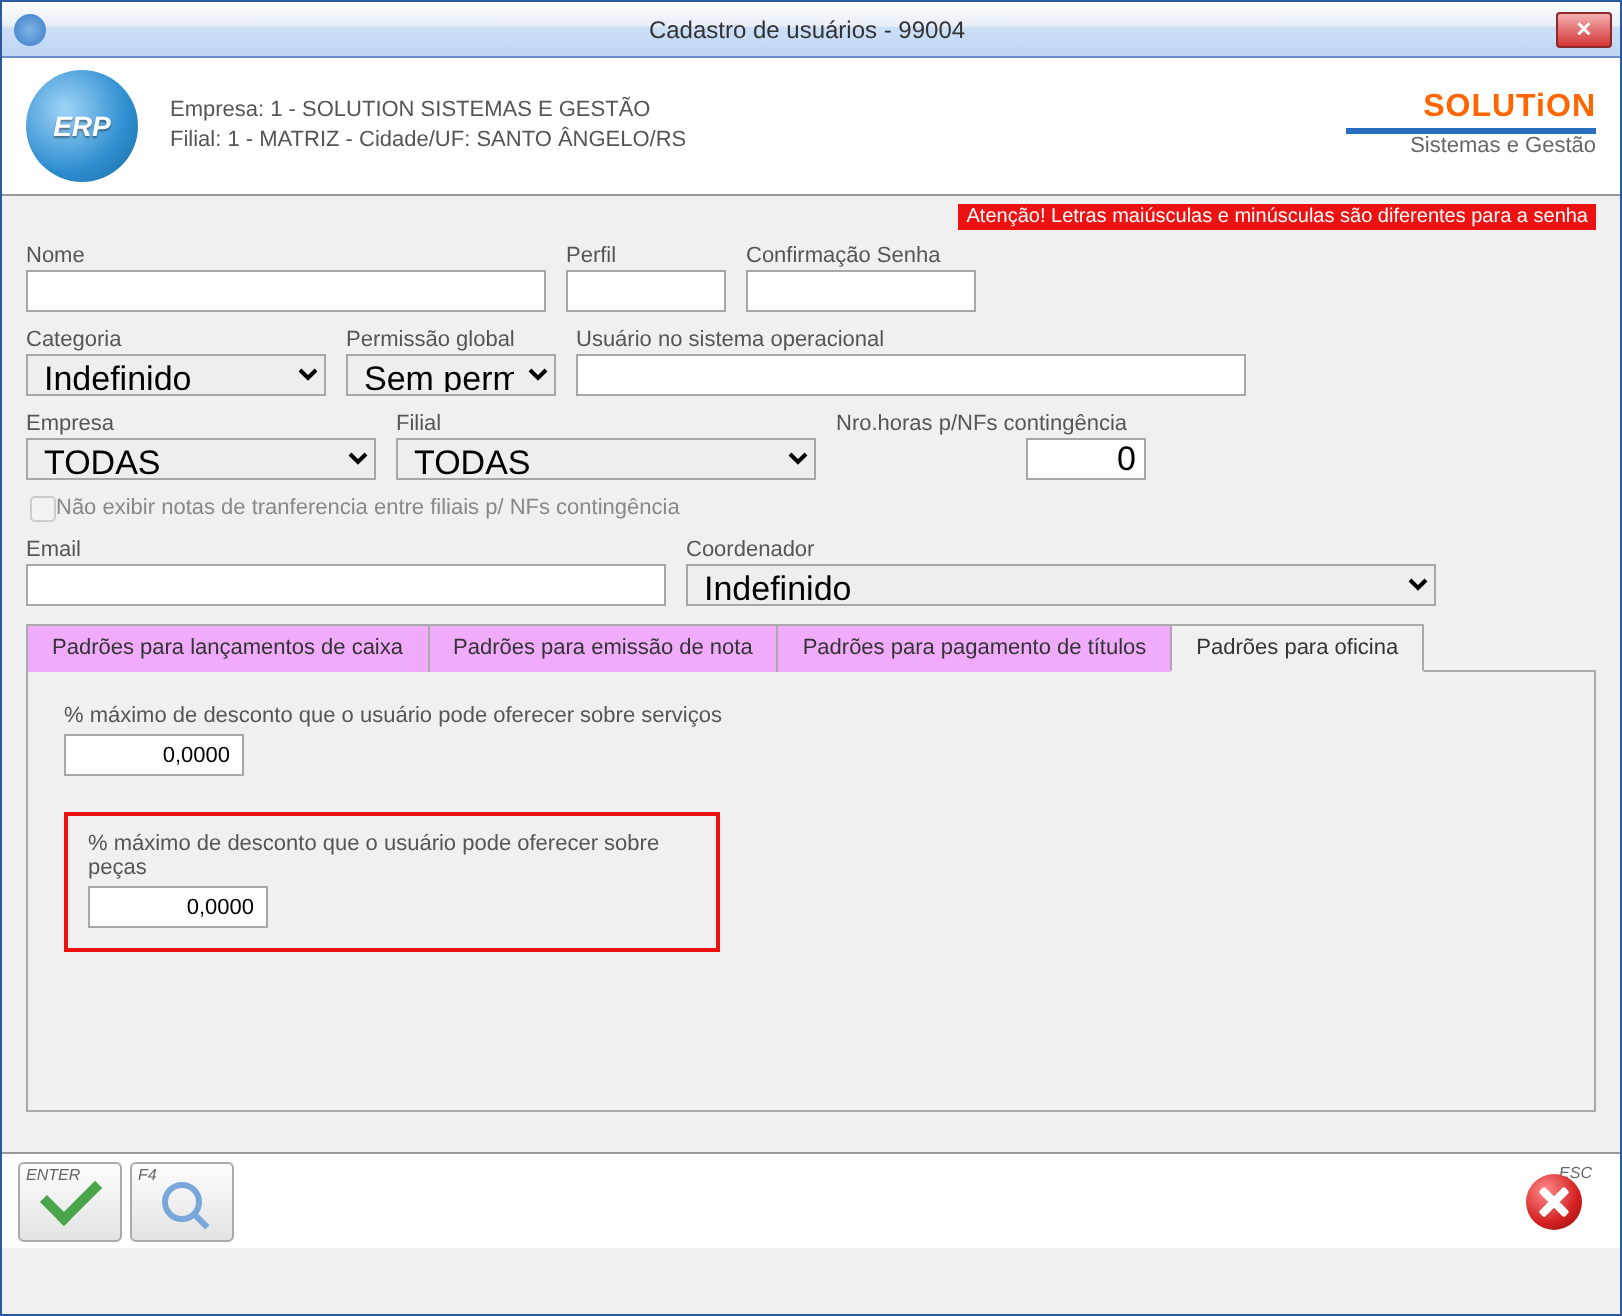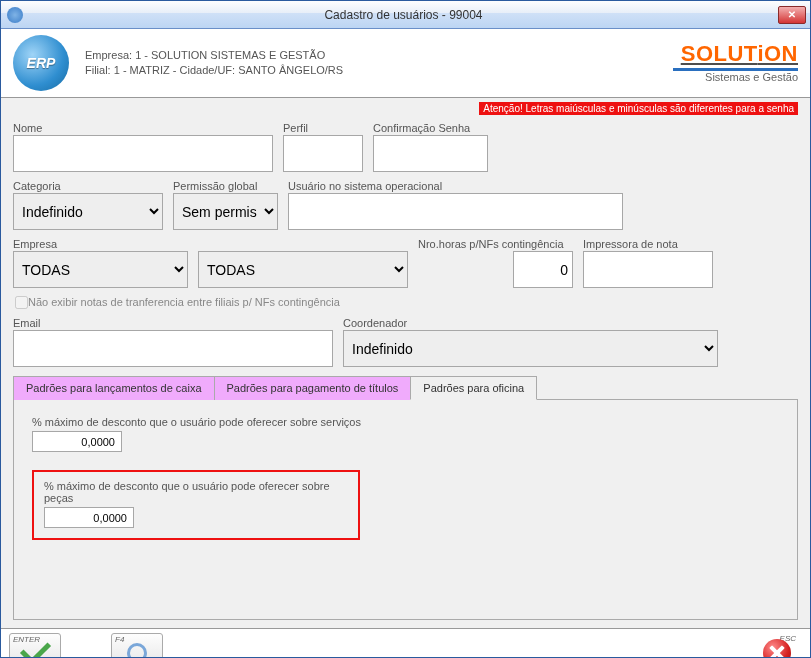--- a/index.html
+++ b/index.html
@@ -6,41 +6,41 @@
 body { background: #f0f0f0; width: 811px; height: 658px; overflow: hidden; border: 1px solid #2a5a9e; }
 .titlebar { height: 28px; background: linear-gradient(#fdfdfe,#e7eef8 45%,#cfe0f7 46%,#bcd5f3); display: flex; align-items: center; border-bottom: 1px solid #6a8fc8; position: relative; }
 .titlebar-icon { width: 16px; height: 16px; margin: 0 6px; background: radial-gradient(circle,#7fb3e6,#3a7cc8); border-radius: 50%; }
 .titlebar-title { flex: 1; text-align: center; font-size: 12px; color: #333; }
 .win-btns { display: flex; gap: 2px; margin-right: 4px; }
 .win-btn { width: 28px; height: 18px; background: linear-gradient(#f3b0b0,#d43535); border: 1px solid #8a2a2a; border-radius: 2px; display: flex; align-items: center; justify-content: center; color: #fff; font-size: 10px; font-weight: bold; cursor: pointer; }
 .header { background: #fff; padding: 6px 12px; display: flex; align-items: center; border-bottom: 1px solid #999; }
 .erp-logo { width: 56px; height: 56px; background: radial-gradient(circle at 35% 35%, #9fd4f7, #2f8ed0 60%, #1669a0); border-radius: 50%; margin-right: 16px; display: flex; align-items: center; justify-content: center; color: #fff; font-weight: bold; font-size: 14px; font-style: italic; text-shadow: 0 1px 1px rgba(0,0,0,.4); }
 .header-info { font-size: 11px; color: #555; line-height: 1.35; flex: 1; }
 .solution-logo { text-align: right; }
-.solution-logo .big { font-size: 22px; font-weight: 900; color: #4d4d4d; letter-spacing: .5px; text-decoration: underline; }
+.solution-logo .big { font-size: 16px; font-weight: 900; color: #4d4d4d; letter-spacing: .5px; }
 .solution-logo .big span { color: #ff6600; }
 .solution-logo .sub { font-size: 11px; color: #666; border-top: 3px solid #2a6fbf; display: inline-block; padding-left: 32px; }
-.main { background: #f0f0f0; padding: 8px 12px 8px; position: relative; }
+.main { background: #f0f0f0; padding: 8px 12px 20px; position: relative; }
 .warning { position: absolute; right: 12px; top: 4px; background: #e11; color: #fff; font-size: 10px; padding: 1px 4px; }
 .row { display: flex; gap: 10px; margin-bottom: 8px; align-items: flex-end; }
 .field { display: flex; flex-direction: column; }
 .field label { font-size: 11px; color: #555; margin-bottom: 1px; }
-.field input, .field select { font-size: 14px; height: 37px; border: 1px solid #a7a7a7; background: #fff; padding: 1px 4px; }
+.field input, .field select { font-size: 17px; height: 21px; border: 1px solid #a7a7a7; background: #fff; padding: 1px 4px; }
 .field select { background: #eee; }
 .chk { display: flex; align-items: flex-start; gap: 0; font-size: 11px; color: #888; margin: 2px 0 8px 2px; }
 .chk input { width: 13px; height: 13px; }
 .tabs { display: flex; border-bottom: 1px solid #aaa; margin-top: 6px; }
 .tab { font-size: 11px; color: #333; padding: 5px 12px; border: 1px solid #aaa; border-bottom: none; background: #f0abfc; margin-right: -1px; cursor: pointer; position: relative; top: 1px; }
 .tab.active { background: #f0f0f0; border-bottom: 1px solid #f0f0f0; }
 .tab-content { border: 1px solid #aaa; border-top: none; background: #f0f0f0; height: 220px; padding: 16px 18px; }
 .tc-group { margin-bottom: 18px; }
 .tc-group label { font-size: 11px; color: #555; display: block; margin-bottom: 3px; }
 .tc-group input { width: 90px; text-align: right; font-size: 11px; height: 21px; border: 1px solid #a7a7a7; padding: 1px 6px; }
 .highlight { border: 2px solid #e11; padding: 8px 10px 10px; display: inline-block; width: 328px; }
-.footer { background: #fff; border-top: 1px solid #999; height: 48px; display: flex; align-items: center; padding: 4px 8px; gap: 46px; }
+.footer { background: #fff; border-top: 1px solid #999; height: 48px; display: flex; align-items: center; padding: 4px 8px; }
 .fbtn { width: 52px; height: 40px; border: 1px solid #aaa; background: linear-gradient(#fdfdfd,#e3e3e3); border-radius: 3px; margin-right: 4px; position: relative; display: flex; align-items: center; justify-content: center; cursor: pointer; }
 .fbtn .hint { position: absolute; top: 1px; left: 3px; font-size: 8px; color: #666; font-style: italic; }
 .spacer { flex: 1; }
 .icon-check { width: 26px; height: 20px; }
 .icon-check::before { content: ""; display: block; width: 22px; height: 12px; border-left: 5px solid #4aa64a; border-bottom: 5px solid #4aa64a; transform: rotate(-45deg); margin-top: -2px; }
 .icon-search { width: 20px; height: 20px; border: 3px solid #7aa7d9; border-radius: 50%; position: relative; }
 .icon-search::after { content: ""; position: absolute; width: 9px; height: 3px; background: #7aa7d9; bottom: -4px; right: -7px; transform: rotate(45deg); }
 .icon-cancel { width: 28px; height: 28px; border-radius: 50%; background: radial-gradient(circle at 35% 30%, #ff8a8a, #d42020 60%, #8e0f0f); position: relative; }
 .icon-cancel::before, .icon-cancel::after { content: ""; position: absolute; left: 5px; top: 12px; width: 18px; height: 4px; background: #fff; border-radius: 1px; }
 .icon-cancel::before { transform: rotate(45deg); }
@@ -106,29 +106,26 @@
       <input type="text" style="">
     </div>
   </div>
 
   <div class="row">
     <div class="field" style="width:175px">
       <label>Empresa</label>
       <select><option>TODAS</option></select>
     </div>
     <div class="field" style="width:210px">
+      <label>Filial</label>
       <select><option>TODAS</option></select>
     </div>
     <div class="field" style="width:155px">
       <label>Nro.horas p/NFs contingência</label>
       <input type="text" style="width: 60px; text-align: right; margin-left: auto;" value="0">
-    </div>
-    <div class="field" style="width:130px">
-      <label>Impressora de nota</label>
-      <input type="text" style="">
     </div>
   </div>
 
   <div class="chk">
     <input type="checkbox" disabled="" style="">
     <span>Não exibir notas de tranferencia entre filiais p/ NFs contingência</span>
   </div>
 
   <div class="row">
     <div class="field" style="width:320px">
@@ -136,20 +133,21 @@
       <input type="text" style="">
     </div>
     <div class="field" style="width:375px">
       <label>Coordenador</label>
       <select><option>Indefinido</option></select>
     </div>
   </div>
 
   <div class="tabs">
     <div class="tab">Padrões para lançamentos de caixa</div>
+    <div class="tab">Padrões para emissão de nota</div>
     <div class="tab">Padrões para pagamento de títulos</div>
     <div class="tab active">Padrões para oficina</div>
   </div>
 
   <div class="tab-content">
     <div class="tc-group">
       <label>% máximo de desconto que o usuário pode oferecer sobre serviços</label>
       <input type="text" value="0,0000" style="">
     </div>
     <div class="highlight">

